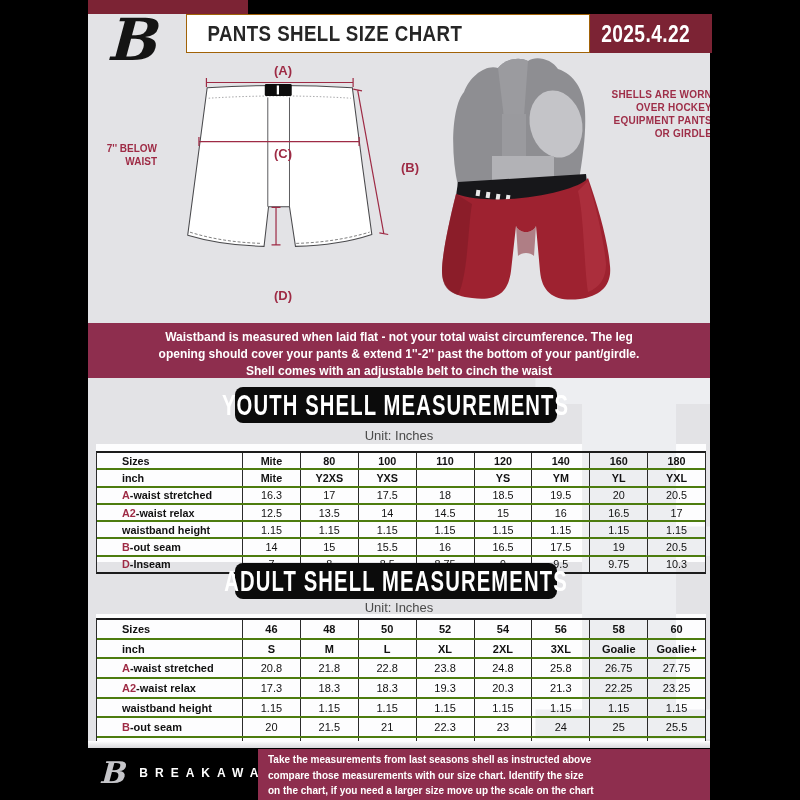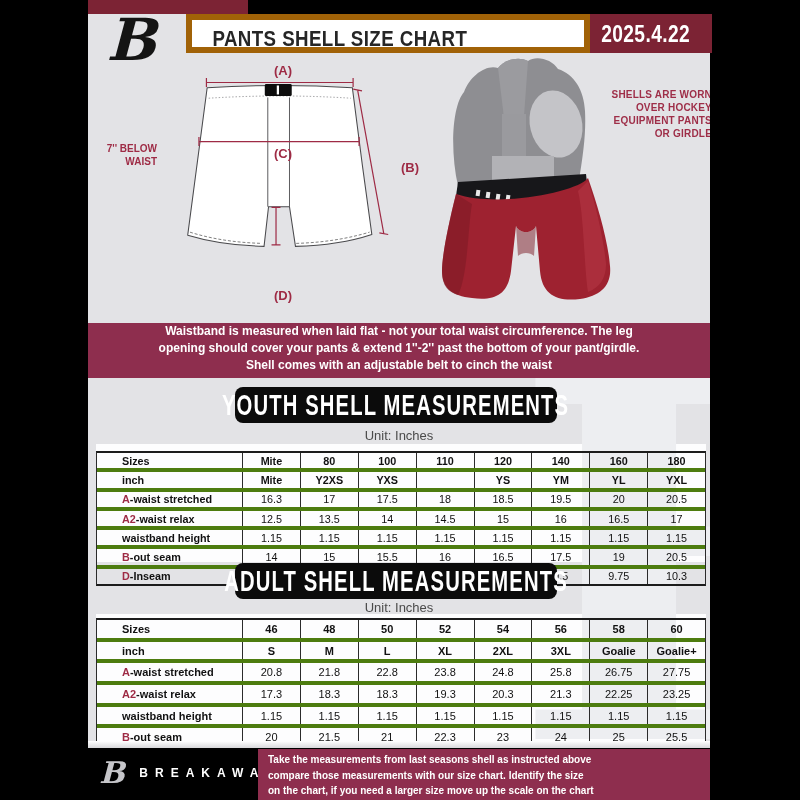--- a/index.html
+++ b/index.html
@@ -3,21 +3,21 @@
 <meta charset="utf-8">
 <style>
   html,body{margin:0;padding:0;background:#000;}
   .page{position:relative;width:800px;height:800px;background:#000;overflow:hidden;
         font-family:"Liberation Sans",sans-serif;}
   .abs{position:absolute;}
 
   
   .accent-bar{left:88px;top:0;width:160px;height:14px;background:#7c2334;}
   .title-bar{left:186px;top:14px;width:404px;height:39px;background:#fff;
-             border:6px solid #a16207;box-sizing:border-box;z-index:5;}
+             border:1px solid #a16207;box-sizing:border-box;z-index:5;}
   .title-bar .txt{display:inline-block;transform:scaleX(.85);transform-origin:left center;
              font-size:22px;font-weight:bold;color:#262626;letter-spacing:.5px;
              line-height:37px;padding-left:24px;white-space:nowrap;}
   .date-box{left:590px;top:14px;width:122px;height:39px;background:#7c2334;z-index:5;
             display:flex;align-items:center;justify-content:flex-start;}
   .date-box .txt{display:inline-block;transform:scaleX(.8);font-size:24px;font-weight:bold;
             color:#fff;letter-spacing:.5px;white-space:nowrap;}
 
   
   .panel{left:88px;top:14px;width:622px;height:734px;background:#e3e3e6;overflow:hidden;}
@@ -31,33 +31,33 @@
   
   .dim-label{width:40px;text-align:center;font-size:13px;font-weight:bold;color:#9e2b45;}
   .below-waist{left:9px;top:128px;width:60px;text-align:right;font-size:10px;
                font-weight:bold;color:#9e2b45;line-height:13px;}
   .photo-note{left:506px;top:74px;width:118px;font-size:10px;font-weight:bold;
               color:#9e2e48;line-height:13px;letter-spacing:.2px;text-align:right;}
 
   
   .banner{left:0;top:309px;width:622px;height:55px;background:#8e2e4e;color:#fff;
           text-align:center;font-size:12px;font-weight:bold;line-height:17px;
-          box-sizing:border-box;}
+          padding-top:6px;box-sizing:border-box;}
 
   
   .sec-heading{left:147px;width:322px;height:36px;background:#0b0b0b;border-radius:8px;
                display:flex;align-items:center;justify-content:center;}
   .sec-heading .txt{display:inline-block;transform:scale(.75,1.08);font-size:27px;
                font-weight:bold;color:#fff;letter-spacing:1.5px;white-space:nowrap;}
   .unit{left:0;width:622px;text-align:center;font-size:13px;color:#4a4a4a;}
 
   
   .size-table{left:8px;width:610px;border-top:2px solid #1c1c1c;border-bottom:2px solid #1c1c1c;
               border-left:1px solid #2b2b2b;border-right:1px solid #2b2b2b;box-sizing:border-box;}
-  .trow{display:flex;border-bottom:4px solid #4d7c0f;color:#111;}
+  .trow{display:flex;border-bottom:2px solid #4d7c0f;color:#111;}
   .trow:last-child{border-bottom:none;}
   .tcell{display:flex;align-items:center;justify-content:center;box-sizing:border-box;
          border-left:1px solid #2b2b2b;}
   .tcell:first-child{border-left:none;}
   .lab{width:145px;justify-content:flex-start;padding-left:25px;font-weight:bold;}
   .val{flex:1;}
   .hdr .val{font-weight:bold;}
   .pfx{color:#9e2b45;}
   .youth .trow{height:15.3px;font-size:10.8px;}
   .adult .trow{height:17.7px;font-size:11px;}

